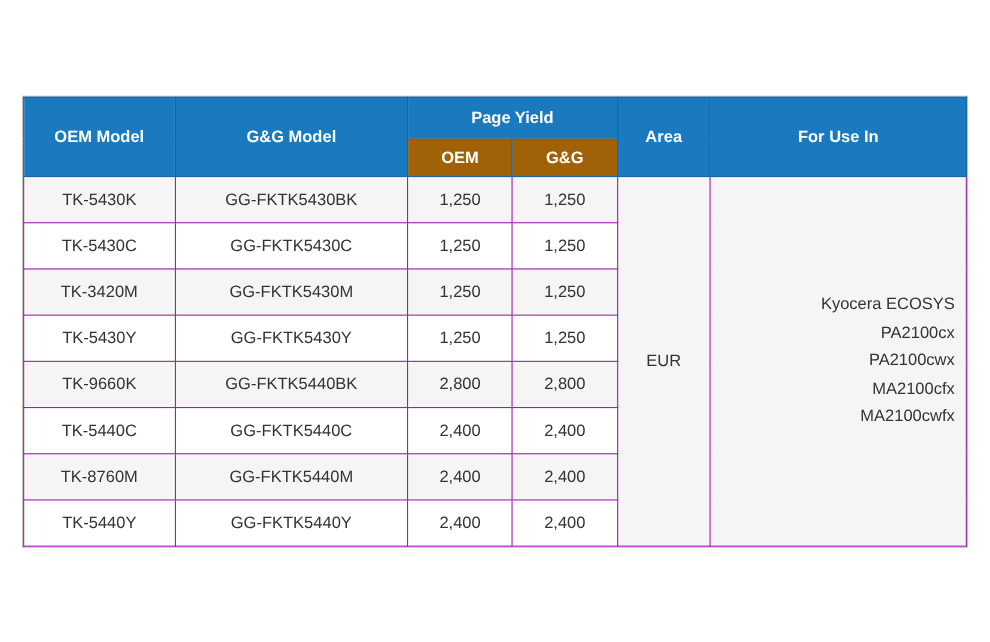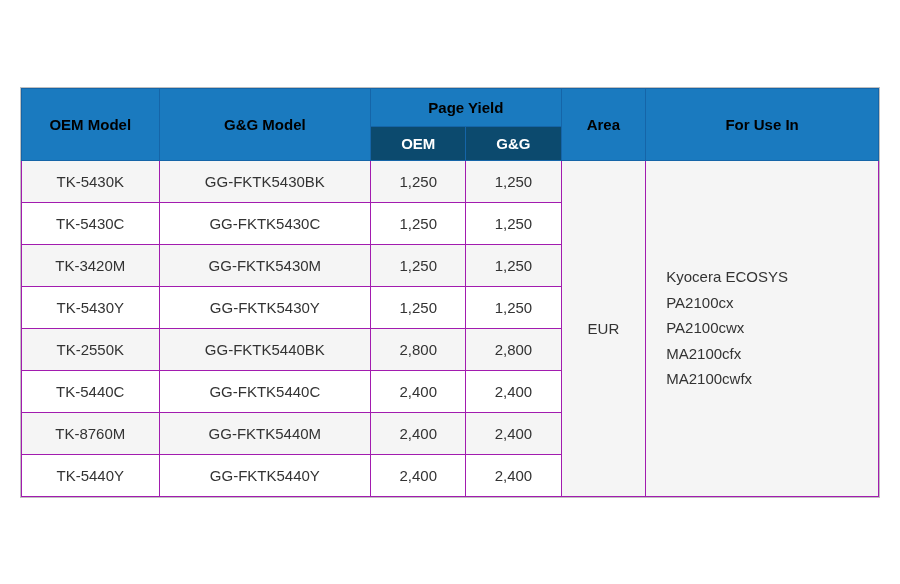--- a/index.html
+++ b/index.html
@@ -18,49 +18,49 @@
       border-collapse: collapse;
       border: 1px solid #c0c0c0;
     }
     table {
       width: 100%;
       border-collapse: collapse;
       font-size: 15px;
     }
     thead tr th {
       background-color: #1a7abf;
-      color: #000000;
+      color: #ffffff;
       font-weight: bold;
       text-align: center;
       padding: 10px 8px;
       border: 1px solid #1565a8;
     }
     thead tr.sub-header th {
-      background-color: #0c4a6e;
+      background-color: #a16207;
       color: #fff;
       font-weight: bold;
       text-align: center;
       padding: 8px 8px;
       border: 1px solid #1565a8;
       margin-top: 20px;
     }
     tbody tr:nth-child(odd) {
       background-color: #f5f5f5;
     }
     tbody tr:nth-child(even) {
       background-color: #ffffff;
     }
     tbody td {
       text-align: center;
       padding: 12px 10px;
       border: 1px solid #a21caf;
       color: #333;
     }
     .col-for-use-in {
-      text-align: left;
+      text-align: right;
       padding-left: 20px;
       vertical-align: middle;
       line-height: 1.7;
     }
     .col-area {
       vertical-align: middle;
     }
     .page-yield-header {
       border-bottom: none;
     }
@@ -114,21 +114,21 @@
           <td>1,250</td>
           <td>1,250</td>
         </tr>
         <tr>
           <td>TK-5430Y</td>
           <td>GG-FKTK5430Y</td>
           <td>1,250</td>
           <td>1,250</td>
         </tr>
         <tr>
-          <td>TK-2550K</td>
+          <td>TK-9660K</td>
           <td>GG-FKTK5440BK</td>
           <td>2,800</td>
           <td>2,800</td>
         </tr>
         <tr>
           <td>TK-5440C</td>
           <td>GG-FKTK5440C</td>
           <td>2,400</td>
           <td>2,400</td>
         </tr>

